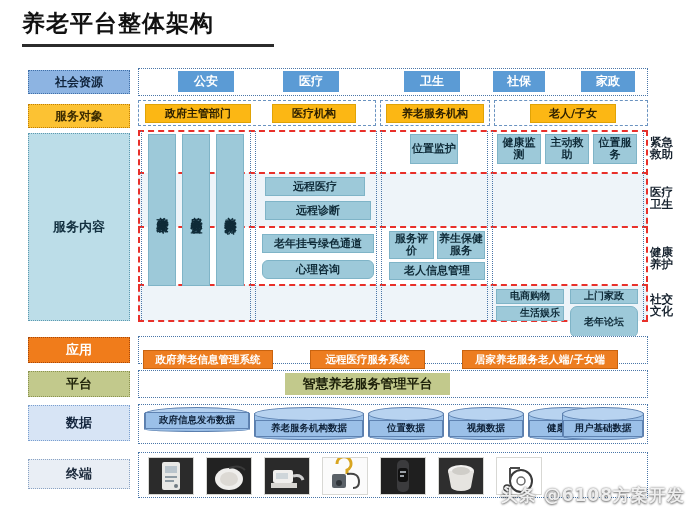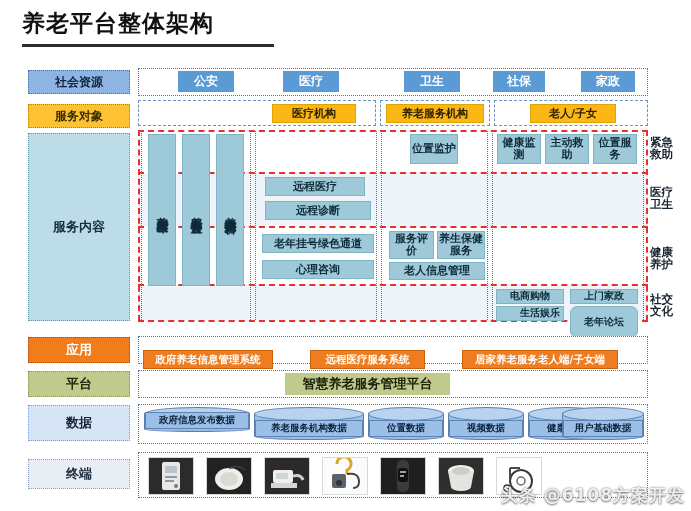--- a/index.html
+++ b/index.html
@@ -87,20 +87,21 @@
   <div class="abs ctr chip-blue" style="left:178px;top:71px;width:56px;height:21px;font-family:Liberation Serif, serif;">公安</div>
   <div class="abs ctr chip-blue" style="left:283px;top:71px;width:56px;height:21px;">医疗</div>
   <div class="abs ctr chip-blue" style="left:404px;top:71px;width:56px;height:21px;">卫生</div>
   <div class="abs ctr chip-blue" style="left:493px;top:71px;width:52px;height:21px;">社保</div>
   <div class="abs ctr chip-blue" style="left:581px;top:71px;width:54px;height:21px;">家政</div>
 
   <div class="abs band-dot-thick" style="left:138px;top:100px;width:238px;height:26px;background:#fff;"></div>
   <div class="abs band-dot-thick" style="left:380px;top:100px;width:110px;height:26px;background:#fff;"></div>
   <div class="abs band-dot-thick" style="left:494px;top:100px;width:154px;height:26px;background:#fff;"></div>
 
+  <div class="abs ctr chip-yellow" style="left:145px;top:104px;width:106px;height:19px;">政府主管部门</div>
   <div class="abs ctr chip-yellow" style="left:272px;top:104px;width:84px;height:19px;">医疗机构</div>
   <div class="abs ctr chip-yellow" style="left:386px;top:104px;width:98px;height:19px;">养老服务机构</div>
   <div class="abs ctr chip-yellow" style="left:530px;top:104px;width:86px;height:19px;">老人/子女</div>
 
   <div class="abs stripe-white" style="left:138px;top:131px;width:510px;height:42px;"></div>
   <div class="abs stripe-pale" style="left:138px;top:173px;width:510px;height:54px;"></div>
   <div class="abs stripe-white" style="left:138px;top:227px;width:510px;height:58px;"></div>
   <div class="abs stripe-pale" style="left:138px;top:285px;width:510px;height:36px;"></div>
 
   <div class="abs" style="left:138px;top:130px;width:510px;height:0;border-top:2px dashed #e8302a;"></div>
@@ -121,21 +122,21 @@
   <div class="abs" style="left:492px;top:131px;width:0;height:189px;border-left:1px dotted #4a76a8;"></div>
   <div class="abs" style="left:643px;top:131px;width:0;height:189px;border-left:1px dotted #4a76a8;"></div>
 
   <div class="abs ctr chip-cyan vtext" style="left:148px;top:134px;width:28px;height:152px;font-size:12px;">养老政策发布</div>
   <div class="abs ctr chip-cyan vtext" style="left:182px;top:134px;width:28px;height:152px;font-size:12px;">养老服务监管</div>
   <div class="abs ctr chip-cyan vtext" style="left:216px;top:134px;width:28px;height:152px;font-size:12px;">养老大数据分析</div>
 
   <div class="abs ctr chip-cyan" style="left:265px;top:177px;width:100px;height:19px;">远程医疗</div>
   <div class="abs ctr chip-cyan" style="left:265px;top:201px;width:106px;height:19px;">远程诊断</div>
   <div class="abs ctr chip-cyan" style="left:262px;top:234px;width:112px;height:19px;">老年挂号绿色通道</div>
-  <div class="abs ctr chip-cyan" style="left:262px;top:260px;width:112px;height:19px;">心理咨询</div>
+  <div class="abs ctr chip-cyan" style="left:262px;top:260px;width:112px;height:19px;border-radius:6px;">心理咨询</div>
 
   <div class="abs ctr chip-cyan" style="left:410px;top:134px;width:48px;height:30px;line-height:1.05;">位置监护</div>
   <div class="abs ctr chip-cyan" style="left:389px;top:231px;width:45px;height:28px;">服务评价</div>
   <div class="abs ctr chip-cyan" style="left:437px;top:231px;width:48px;height:28px;">养生保健服务</div>
   <div class="abs ctr chip-cyan" style="left:389px;top:262px;width:96px;height:18px;">老人信息管理</div>
 
   <div class="abs ctr chip-cyan" style="left:497px;top:134px;width:44px;height:30px;">健康监测</div>
   <div class="abs ctr chip-cyan" style="left:545px;top:134px;width:44px;height:30px;">主动救助</div>
   <div class="abs ctr chip-cyan" style="left:593px;top:134px;width:44px;height:30px;">位置服务</div>
   <div class="abs ctr chip-cyan" style="left:496px;top:289px;width:68px;height:15px;font-size:10px;">电商购物</div>

